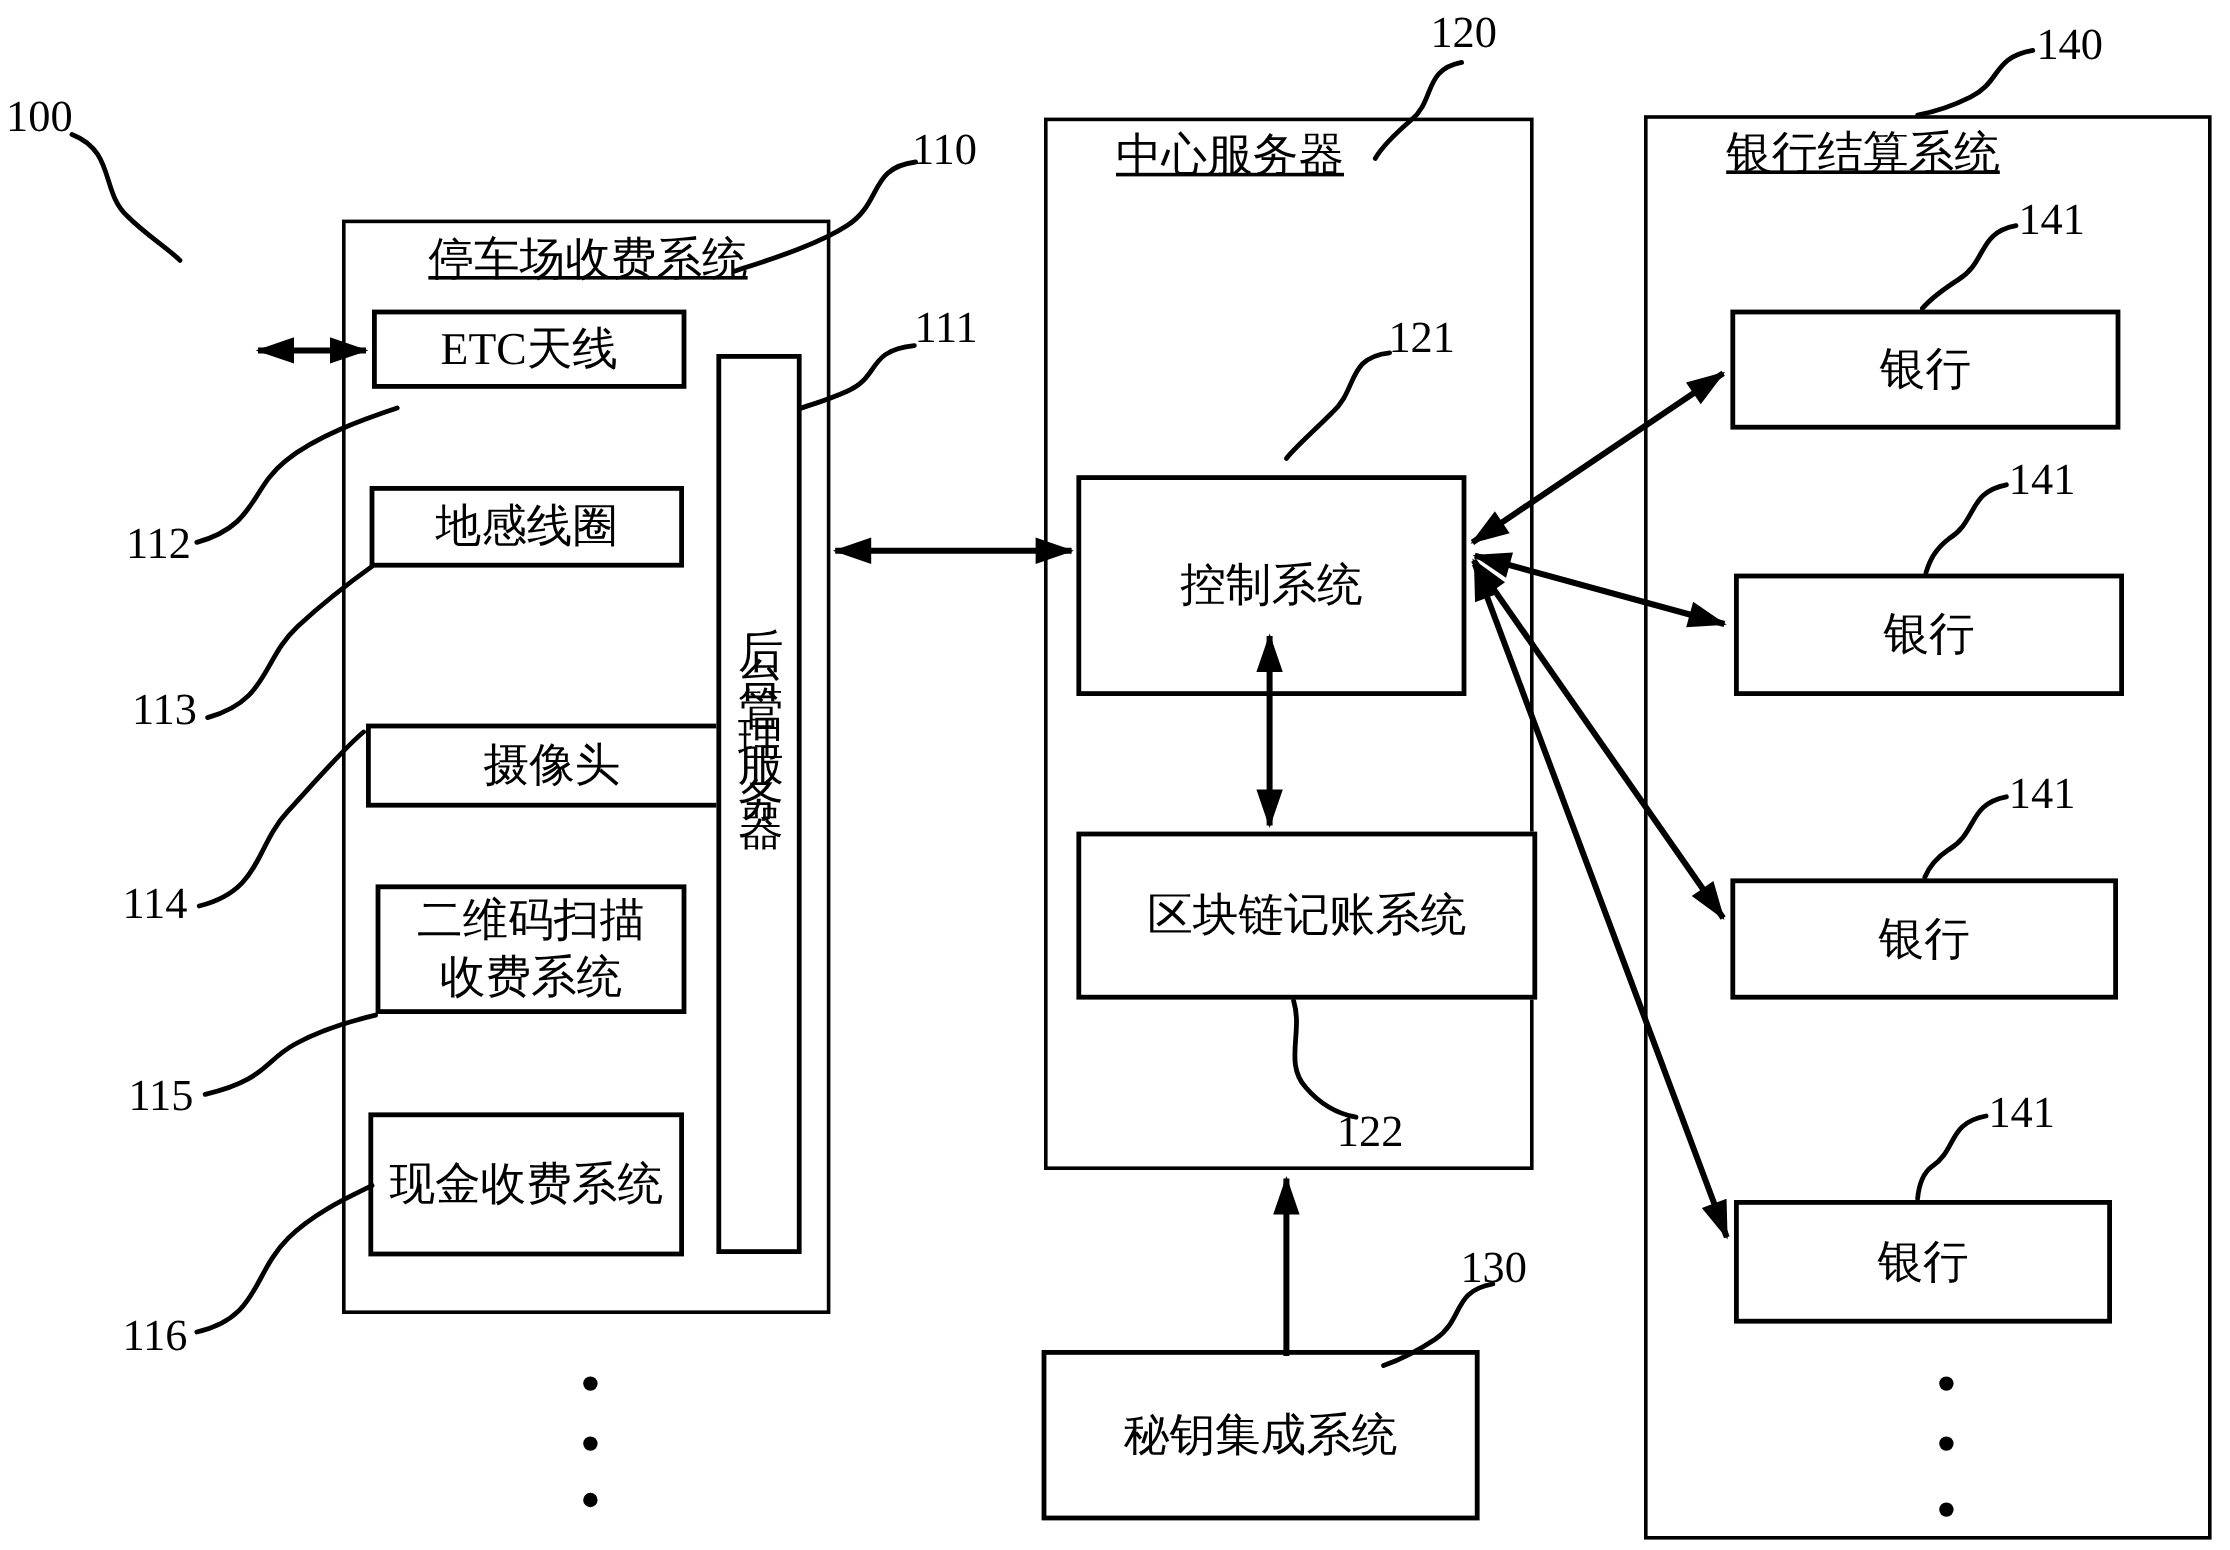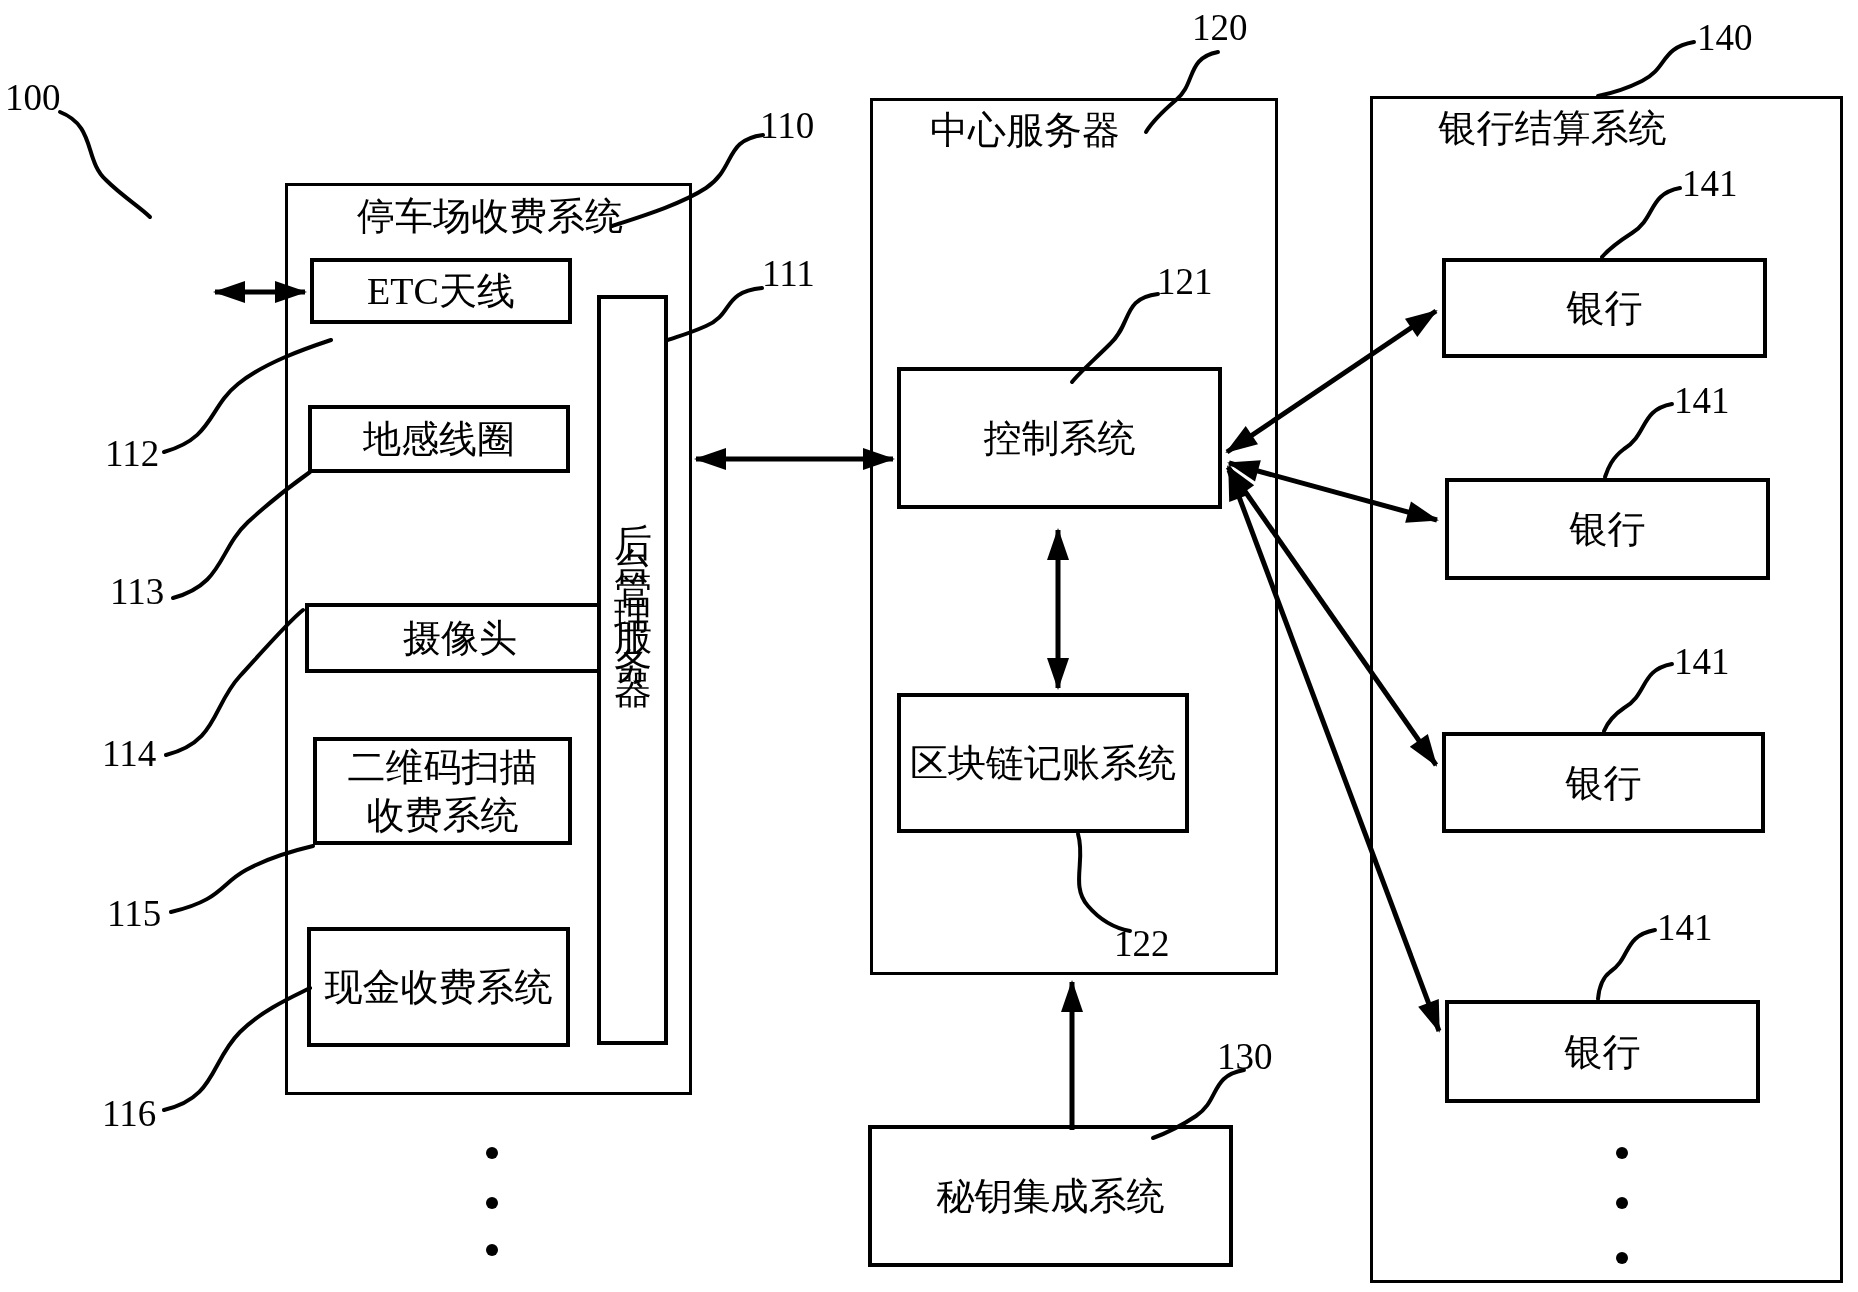--- a/index.html
+++ b/index.html
@@ -2,21 +2,21 @@
 <html><head>
 <meta charset="utf-8">
 <style>
   html,body{margin:0;padding:0;background:#ffffff;}
   .canvas{position:relative;width:1858px;height:1292px;background:#ffffff;overflow:hidden;
           font-family:"Liberation Serif","DejaVu Serif",serif;color:#000;}
   .box{position:absolute;box-sizing:border-box;border:4px solid #000;background:#fff;
        display:flex;flex-direction:column;align-items:center;justify-content:center;
        text-align:center;font-size:38px;line-height:48px;}
   .outer{border-width:3px;background:transparent;}
-  .title{position:absolute;font-size:38px;line-height:40px;text-align:center;}
+  .title{position:absolute;font-size:38px;line-height:40px;text-align:center;text-decoration:underline;}
   .ref{position:absolute;font-size:37px;line-height:44px;white-space:nowrap;}
   .vtext{position:absolute;writing-mode:vertical-rl;font-size:38px;letter-spacing:25px;
          line-height:65px;text-align:left;}
   svg.overlay{position:absolute;left:0;top:0;pointer-events:none;}
   .arrow{stroke:#000;stroke-width:5;}
   .callout{stroke:#000;stroke-width:4;fill:none;stroke-linecap:round;}
   .dot{fill:#000;}
 </style>
 </head>
 <body>
@@ -44,24 +44,24 @@
   <div class="box" style="left:313px;top:737px;width:259px;height:108px">
     <div>二维码扫描</div>
     <div>收费系统</div>
   </div>
   <div class="box" style="left:307px;top:927px;width:263px;height:120px">
     <div>现金收费系统</div>
   </div>
   <div class="box" style="left:597px;top:295px;width:71px;height:750px"></div>
   <div class="vtext" style="left:600px;top:492px;width:65px">后台管理服务器</div>
 
-  <div class="box" style="left:897px;top:367px;width:325px;height:142px">
+  <div class="box" style="left:897px;top:396px;width:325px;height:184px">
     <div>控制系统</div>
   </div>
-  <div class="box" style="left:897px;top:693px;width:292px;height:140px">
+  <div class="box" style="left:897px;top:693px;width:384px;height:140px">
     <div>区块链记账系统</div>
   </div>
 
   <div class="box" style="left:868px;top:1125px;width:365px;height:142px">
     <div>秘钥集成系统</div>
   </div>
 
   <div class="box" style="left:1442px;top:258px;width:325px;height:100px">
     <div>银行</div>
   </div>

